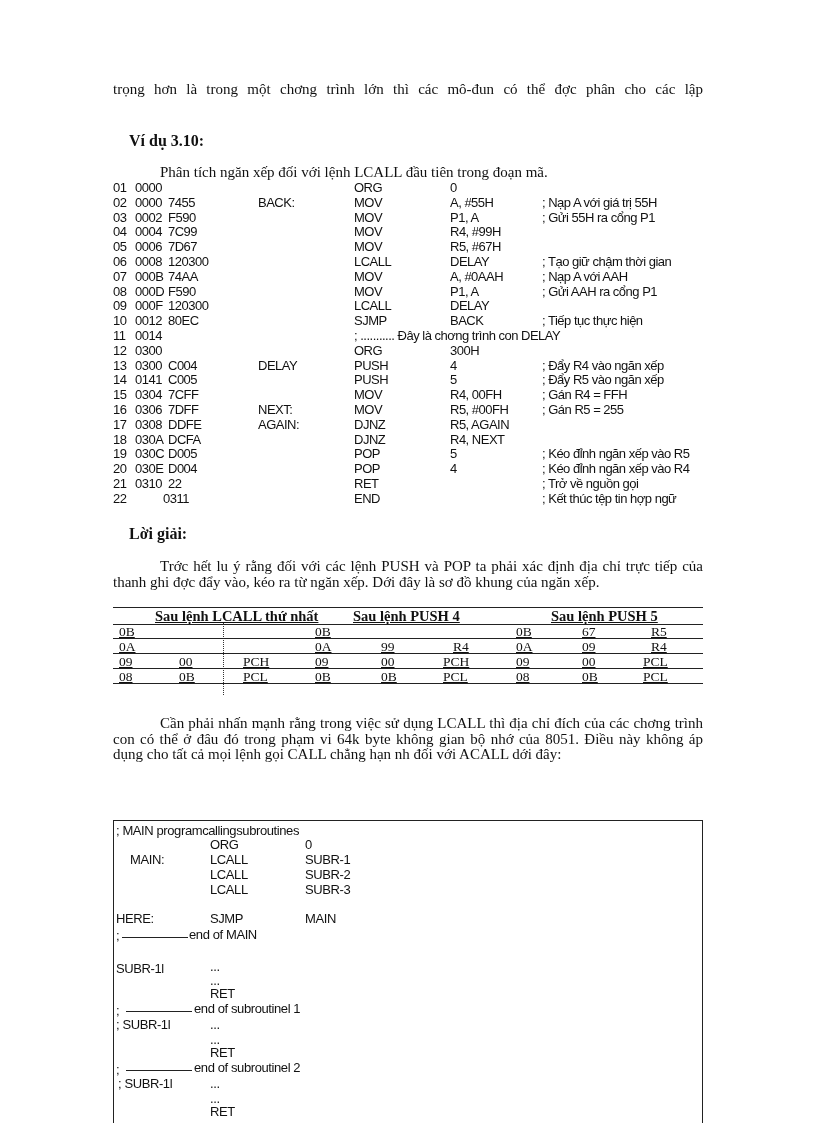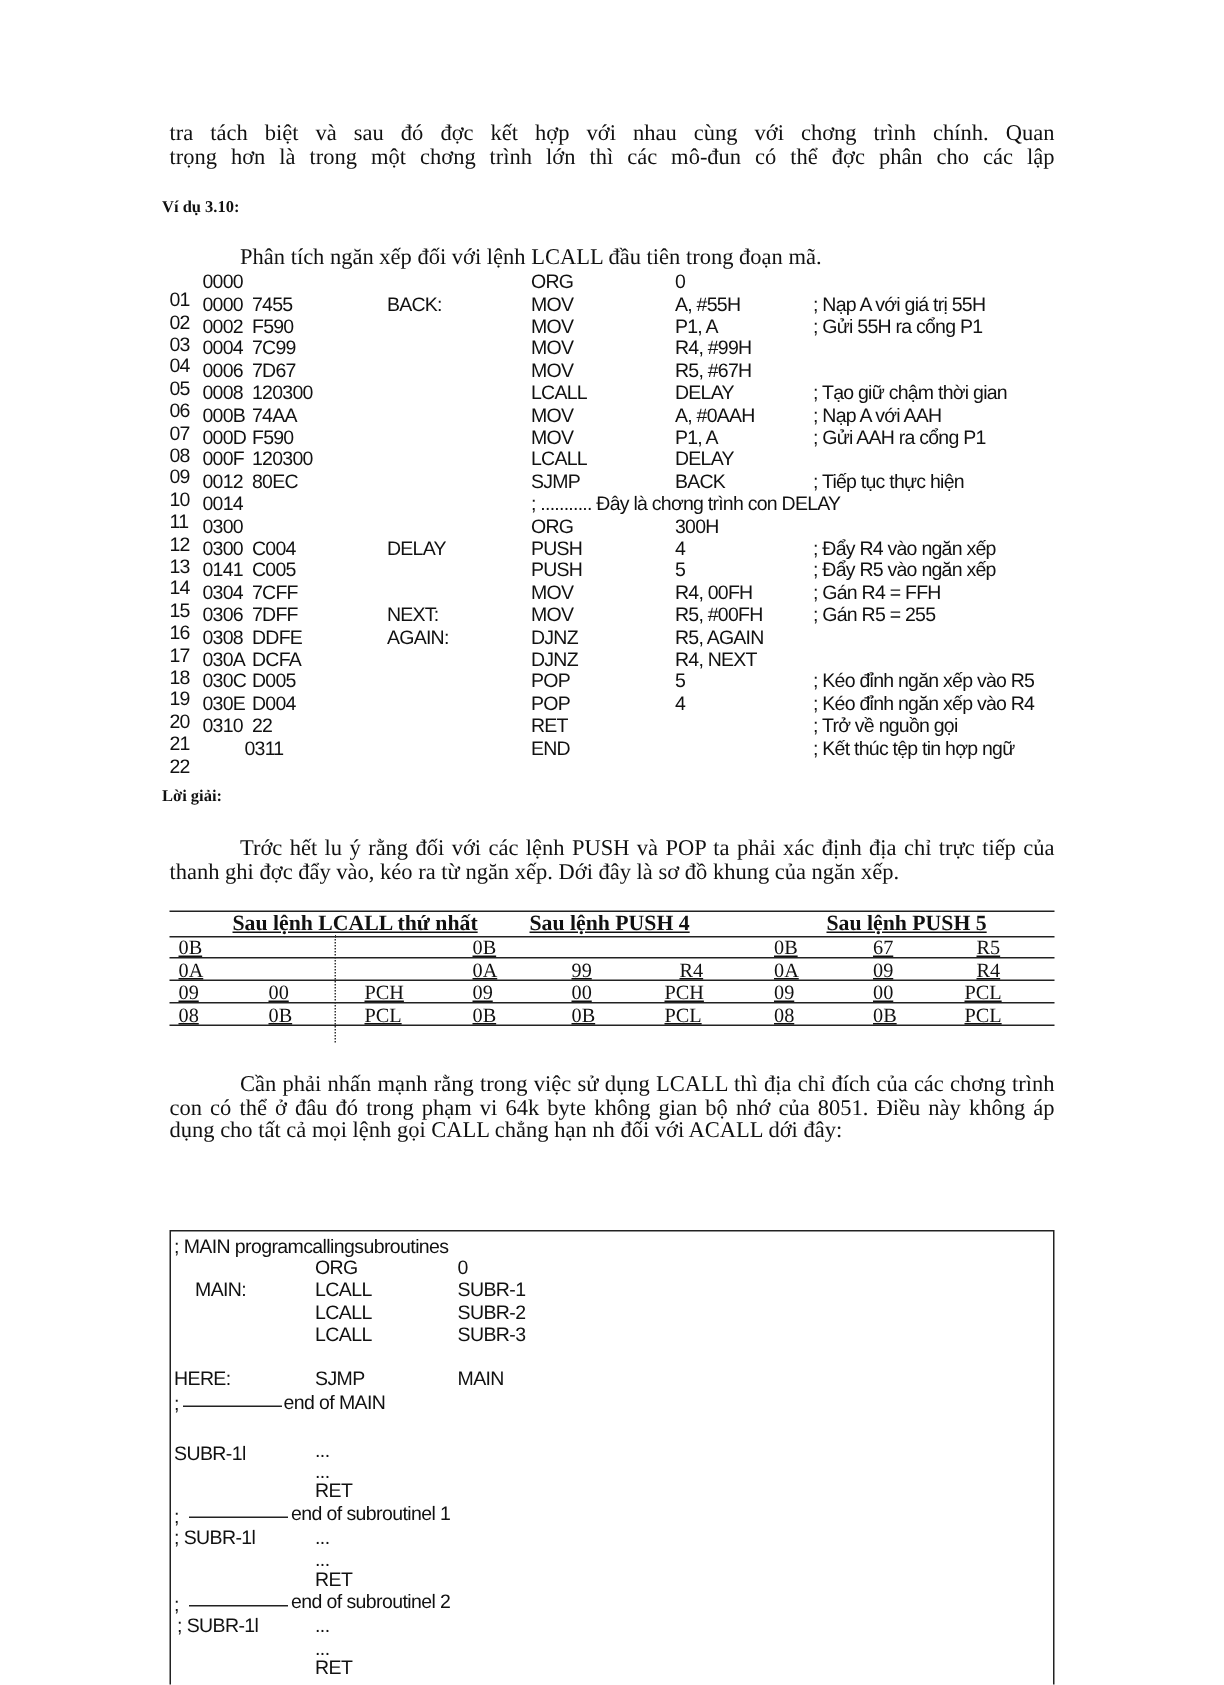--- a/index.html
+++ b/index.html
@@ -1,46 +1,45 @@
 <!DOCTYPE html>
 <html><head>
 <meta charset="utf-8">
 <style>
   html, body { margin:0; padding:0; background:#ffffff; }
   body { width:816px; height:1123px; position:relative; overflow:hidden; color:#111; }
   .serif { font-family:"Liberation Serif", "DejaVu Serif", serif; }
   .sans { font-family:"Liberation Sans", "DejaVu Sans", sans-serif; }
   .para { position:absolute; left:113px; width:590px; font-size:15px; line-height:15.5px; text-align:justify; }
-  .heading { position:absolute; left:108px; font-size:11px; font-weight:bold;font-family:Liberation Serif, serif; }
+  .heading { position:absolute; left:129px; font-size:16px; font-weight:bold;font-family:Liberation Serif, serif; }
   .indent { text-indent:47px;margin-top:15px; }
   .code { position:absolute; left:113px; font-size:13px; letter-spacing:-0.5px; }
   .code .row { position:relative; height:14.8px; line-height:14.8px; white-space:nowrap; }
   .code .row span { position:absolute; top:0; }
-  .c-num { left:0;margin-top:12px; }
+  .c-num { left:0; }
   .c-addr { left:22px; }
   .c-hex { left:55px; }
   .c-label { left:145px; }
   .c-mn { left:241px; }
   .c-op { left:337px; }
   .c-cm { left:429px; }
   .c-mid { left:241px; }
   .stack { position:absolute; left:113px; top:607px; width:590px; font-size:13.5px; }
   .stack .hline { position:absolute; left:0; width:590px; height:0; border-top:1.5px solid #222; }
   .stack .hdr { position:absolute; top:1px; font-weight:bold; text-decoration:underline; font-size:14.5px; white-space:nowrap; }
   .stack .cell { position:absolute; white-space:nowrap; text-decoration:underline; }
   .stack .vdash { position:absolute; left:110px; top:16px; height:72px; border-left:1px dotted #333; }
   .box { position:absolute; left:113px; top:820px; width:590px; height:320px; border:1px solid #222; box-sizing:border-box; }
   .box .ln { position:absolute; white-space:nowrap; font-size:13px; letter-spacing:-0.4px; }
   .box .rule { position:absolute; height:0; border-top:1px solid #222; }
 </style>
 </head>
 <body>
 
 <div class="para serif" style="top:82px;">
-  <div style="text-align:justify;text-align-last:justify;">tra tách biệt và sau đó đợc   kết hợp với nhau cùng với chơng   trình chính. Quan</div>
   <div style="text-align:justify;text-align-last:justify;">trọng hơn là trong một chơng   trình lớn thì các mô-đun có thể đợc   phân cho các lập</div>
 </div>
 
 <div class="heading serif" style="top:132px;">Ví dụ 3.10:</div>
 <div class="para serif indent" style="top:150px;">Phân tích ngăn xếp đối với lệnh LCALL đầu tiên trong đoạn mã.</div>
 
 <div class="code sans" style="top:181px;">
   <div class="row">
       <span class="c-num">01</span>
       <span class="c-addr">0000</span>

